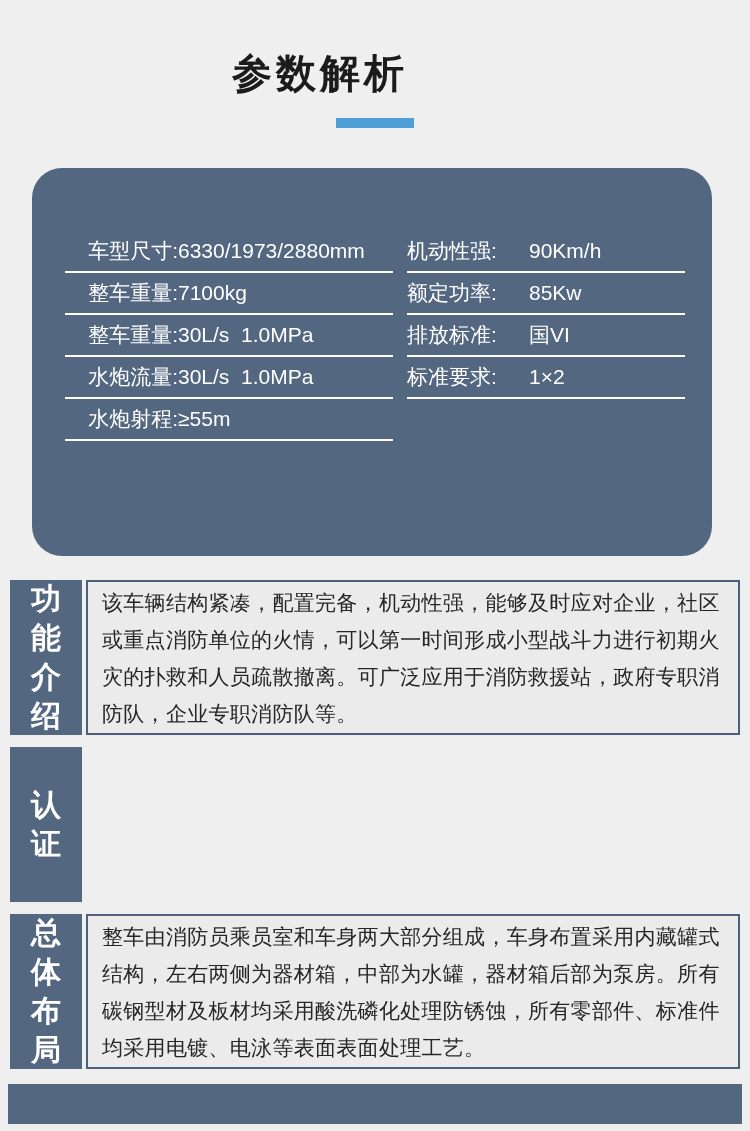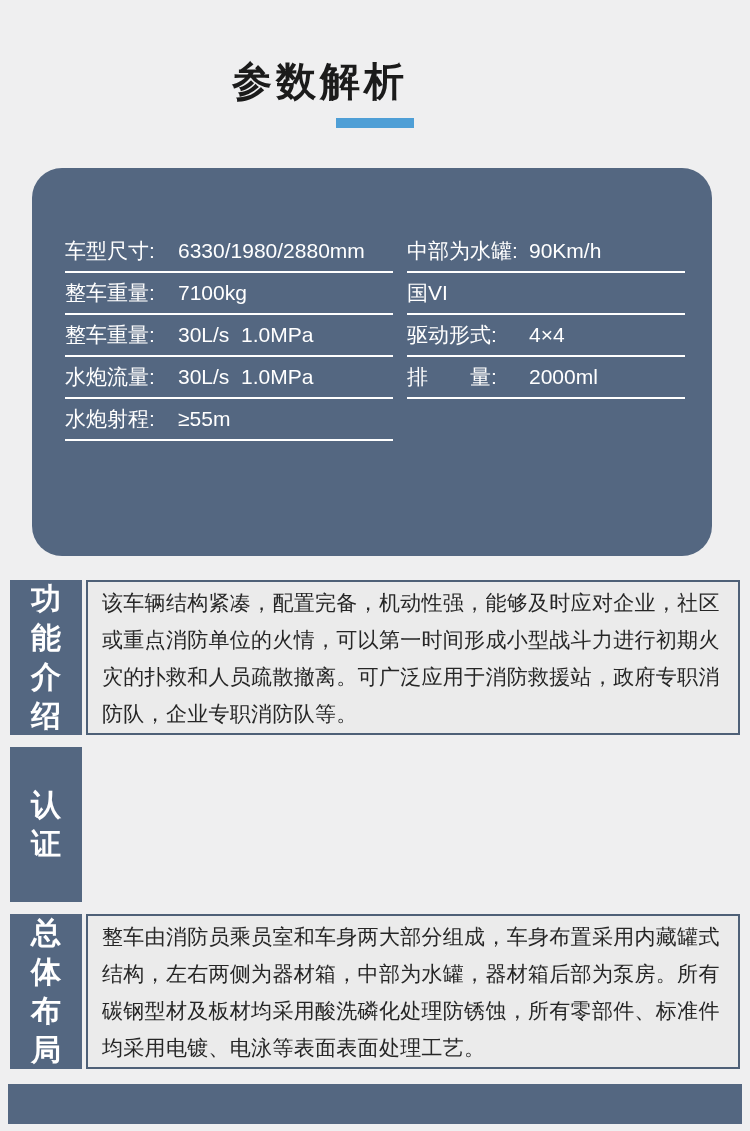--- a/index.html
+++ b/index.html
@@ -3,38 +3,38 @@
 <meta charset="utf-8">
 <style>
   html,body{margin:0;padding:0;}
   body{
     width:750px;height:1131px;
     background:var(--page-bg,#efeff0);
     font-family:"Liberation Sans",sans-serif;
     position:relative;overflow:hidden;
   }
   .page-title{
-    position:absolute;top:54px;left:0;width:640px;
+    position:absolute;top:46px;left:0;width:640px;
     text-align:center;font-size:40px;font-weight:800;
     color:#1b1b1b;letter-spacing:4px;margin:0;
   }
   .title-underline{
     position:absolute;left:336px;top:118px;
     width:78px;height:10px;background:var(--accent,#4f9fd6);
   }
   .spec-card{
     position:absolute;left:32px;top:168px;
     width:680px;height:388px;border-radius:30px;
     background:var(--slate,#546781);
     box-sizing:border-box;
     padding:63px 27px 0 33px;
     display:flex;gap:14px;
   }
   .spec-col{display:flex;flex-direction:column;}
-  .spec-col.left{width:328px;}
+  .spec-col.left{width:328px;text-align:right;}
   .spec-col.right{width:278px;}
   .spec-row{
     height:42px;box-sizing:border-box;
     border-bottom:2px solid #ffffff;
     display:flex;align-items:center;
     color:#ffffff;font-size:21px;
   }
   .spec-label{white-space:pre;flex-shrink:0;}
   .spec-col.left .spec-label{width:113px;}
   .spec-col.right .spec-label{width:122px;}
@@ -72,21 +72,21 @@
 </head>
 <body style="--slate: #546781; --accent: #4f9fd6; --page-bg: #efeff0; --box-bg: #ebebeb; --box-border: #4e6077; --text-dark: #262626;">
 
 <h1 class="page-title">参数解析</h1>
 <div class="title-underline"></div>
 
 <div class="spec-card">
   <div class="spec-col left" id="spec-left">
   <div class="spec-row">
     <span class="spec-label">车型尺寸:</span>
-    <span class="spec-value">6330/1980/2880mm</span>
+    <span class="spec-value">6330/1973/2880mm</span>
   </div>
 
   <div class="spec-row">
     <span class="spec-label">整车重量:</span>
     <span class="spec-value">7100kg</span>
   </div>
 
   <div class="spec-row">
     <span class="spec-label">整车重量:</span>
     <span class="spec-value">30L/s  1.0MPa</span>
@@ -98,38 +98,39 @@
   </div>
 
   <div class="spec-row">
     <span class="spec-label">水炮射程:</span>
     <span class="spec-value">≥55m</span>
   </div>
 
 </div>
   <div class="spec-col right" id="spec-right">
   <div class="spec-row">
-    <span class="spec-label">中部为水罐:</span>
+    <span class="spec-label">机动性强:</span>
     <span class="spec-value">90Km/h</span>
   </div>
 
+  <div class="spec-row">
+    <span class="spec-label">额定功率:</span>
+    <span class="spec-value">85Kw</span>
+  </div>
 
   <div class="spec-row">
+    <span class="spec-label">排放标准:</span>
     <span class="spec-value">国VI</span>
   </div>
 
   <div class="spec-row">
-    <span class="spec-label">驱动形式:</span>
-    <span class="spec-value">4×4</span>
+    <span class="spec-label">标准要求:</span>
+    <span class="spec-value">1×2</span>
   </div>
 
-  <div class="spec-row">
-    <span class="spec-label">排　　量:</span>
-    <span class="spec-value">2000ml</span>
-  </div>
 
 </div>
 </div>
 
 <div class="sections" id="sections">
   <div class="info-section">
     <div class="info-label">
         <span>功</span>
         <span>能</span>
         <span>介</span>

